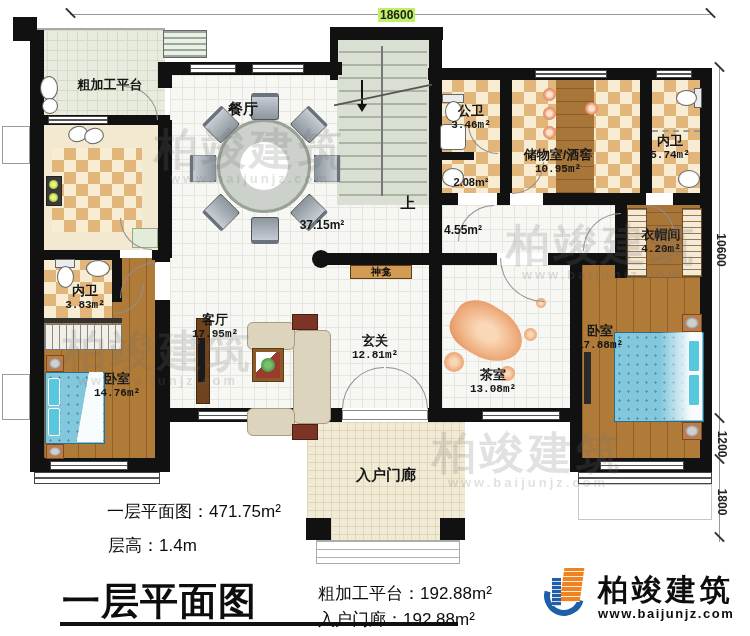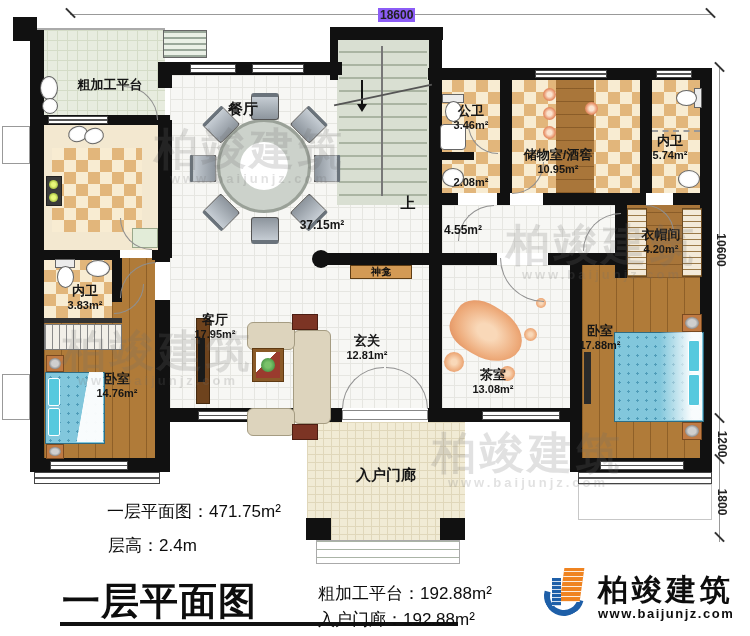--- a/index.html
+++ b/index.html
@@ -10,21 +10,21 @@
   .tile{background:#f7f7f4;background-image:linear-gradient(#e6e6e1 1px,transparent 1px),linear-gradient(90deg,#e6e6e1 1px,transparent 1px);background-size:12px 12px;}
   .checker{background:repeating-conic-gradient(#e2b67b 0% 25%,#f8ecd2 0% 50%);background-size:24px 24px;}
   .marble{background:#f3e8d0;}
   .woodv{background:#b07b39;background-image:repeating-linear-gradient(90deg,rgba(80,45,8,.35) 0 1px,transparent 1px 17px);}
   .woodh{background:#a9763a;background-image:repeating-linear-gradient(0deg,rgba(80,45,8,.35) 0 1px,transparent 1px 13px);}
   .plat{background:#e7ecdf;background-image:linear-gradient(#d4dcc7 1px,transparent 1px),linear-gradient(90deg,#d4dcc7 1px,transparent 1px);background-size:10px 10px;}
   .porchf{background:#f1ebd5;background-image:linear-gradient(#e0d7ba 1px,transparent 1px),linear-gradient(90deg,#e0d7ba 1px,transparent 1px);background-size:8px 8px;}
   .stairf{background:#d9dfd2;}
   .winh{position:absolute;background:linear-gradient(to bottom,#fff 38%,#555 38%,#555 62%,#fff 62%);border:1px solid #444;box-sizing:border-box;}
   .label{position:absolute;text-align:center;font-weight:700;color:#161616;line-height:1.15;font-size:13px;z-index:7;}
-  .label .a{font-size:11px;display:block;}
+  .label .a{font-size:11px;display:block;font-family:Liberation Mono, monospace;}
   .arc{position:absolute;border:1px solid #8f8f8f;box-sizing:border-box;z-index:4;background:transparent;}
   .arc-tl{border-right:0;border-bottom:0;border-top-left-radius:100%;}
   .arc-tr{border-left:0;border-bottom:0;border-top-right-radius:100%;}
   .arc-bl{border-right:0;border-top:0;border-bottom-left-radius:100%;}
   .arc-br{border-left:0;border-top:0;border-bottom-right-radius:100%;}
   .chair{position:absolute;width:26px;height:22px;background:linear-gradient(#c5ccd3,#8d959d);border:1px solid #555;border-radius:3px;border-top:4px solid #6a737b;z-index:3;}
   .wc{position:absolute;background:#fff;border:1px solid #666;border-radius:50%;z-index:3;}
   .tank{position:absolute;background:#ececec;border:1px solid #666;z-index:3;}
   .snk{position:absolute;background:radial-gradient(#fff 55%,#d8d8d8);border:1px solid #666;border-radius:50%;z-index:3;}
   .ns{position:absolute;background:#c07a43;border:1px solid #7a4a20;z-index:3;}
@@ -32,21 +32,21 @@
   .pil{position:absolute;background:#57c9de;border:1px solid #fff;border-radius:2px;z-index:4;}
   .bedb{position:absolute;background-color:#82c7dc;background-image:radial-gradient(#4f9cb8 1.2px,transparent 1.4px);background-size:9px 9px;border:1px solid #2e6d85;z-index:3;}
   .closet{position:absolute;background:#f3ead9;background-image:repeating-linear-gradient(0deg,#9b7a48 0 1px,transparent 1px 6px);border:1px solid #6b4a22;z-index:3;}
   .hatch{position:absolute;background:repeating-linear-gradient(0deg,#9aa89a 0 2px,#eaf0e6 2px 6px);border:1px solid #666;}
   .wine{position:absolute;border-radius:50%;background:radial-gradient(#fbe3cf 25%,#e8926a 60%,#c96e44);z-index:3;}
   .blob{position:absolute;background:radial-gradient(#f9d8b8 20%,#eda978 65%,#d97f4f);z-index:3;}
   .sofa{position:absolute;background:#ddd4bd;border:1px solid #a59c82;border-radius:6px;z-index:3;}
   .redtbl{position:absolute;background:#7c3424;border:1px solid #4c1d12;z-index:3;}
   .tick{position:absolute;width:13px;height:2px;background:#333;transform:rotate(45deg);z-index:8;}
   .dline{position:absolute;background:#999;z-index:1;}
-  .dimt{position:absolute;font-weight:700;font-size:12px;color:#222;background:#8b5cf6;padding:0 2px;z-index:8;}
+  .dimt{position:absolute;font-weight:700;font-size:12px;color:#222;background:#bef264;padding:0 2px;z-index:8;}
   .wm{position:absolute;z-index:9;opacity:.20;color:#6f6f6f;font-weight:700;pointer-events:none;text-align:center;line-height:1.05;}
   .wm .big{font-size:44px;letter-spacing:4px;display:block;}
   .wm .small{font-size:13px;letter-spacing:3px;display:block;}
   .ftxt{position:absolute;color:#0d0d0d;font-size:17px;z-index:7;}
 </style>
 </head>
 <body>
 
 <div id="plan">
 
@@ -222,21 +222,21 @@
   <div class="blob" style="left:500px;top:366px;width:15px;height:15px;border-radius:50%;"></div>
   <div class="blob" style="left:524px;top:328px;width:13px;height:13px;border-radius:50%;"></div>
   <div class="blob" style="left:536px;top:298px;width:10px;height:10px;border-radius:50%;"></div>
 
   <div class="label" style="left:55px;top:78px;width:110px;"><span>粗加工平台</span></div>
   <div class="label" style="left:30px;top:284px;width:110px;"><span>内卫</span><span class="a">3.83m²</span></div>
   <div class="label" style="left:62px;top:372px;width:110px;"><span>卧室</span><span class="a">14.76m²</span></div>
   <div class="label" style="left:188px;top:100px;width:110px;font-size:15px;"><span>餐厅</span></div>
   <div class="label" style="left:282px;top:219px;width:80px;font-size:12px;"><span>37.15m²</span></div>
   <div class="label" style="left:160px;top:313px;width:110px;"><span>客厅</span><span class="a">17.95m²</span></div>
-  <div class="label" style="left:312px;top:334px;width:110px;"><span>玄关</span><span class="a">12.81m²</span></div>
+  <div class="label" style="left:320px;top:334px;width:110px;"><span>玄关</span><span class="a">12.81m²</span></div>
   <div class="label" style="left:428px;top:224px;width:70px;font-size:12px;"><span>4.55m²</span></div>
   <div class="label" style="left:428px;top:104px;width:86px;"><span>公卫</span><span class="a">3.46m²</span></div>
   <div class="label" style="left:436px;top:176px;width:70px;font-size:11px;"><span>2.08m²</span></div>
   <div class="label" style="left:493px;top:148px;width:130px;"><span>储物室/酒窖</span><span class="a">10.95m²</span></div>
   <div class="label" style="left:615px;top:134px;width:110px;"><span>内卫</span><span class="a">5.74m²</span></div>
   <div class="label" style="left:606px;top:228px;width:110px;"><span>衣帽间</span><span class="a">4.20m²</span></div>
   <div class="label" style="left:545px;top:324px;width:110px;"><span>卧室</span><span class="a">17.88m²</span></div>
   <div class="label" style="left:438px;top:368px;width:110px;"><span>茶室</span><span class="a">13.08m²</span></div>
   <div class="label" style="left:326px;top:466px;width:120px;font-size:15px;"><span>入户门廊</span></div>
 
@@ -264,21 +264,21 @@
   <div class="wm" style="left:48px;top:328px;width:220px;">
     <span class="big">柏竣建筑</span>
       <span class="small">www.baijunjz.com</span>
   </div>
   <div class="wm" style="left:418px;top:430px;width:220px;">
     <span class="big">柏竣建筑</span>
       <span class="small">www.baijunjz.com</span>
   </div>
 
   <div class="ftxt" style="left:107px;top:500px;"><span>一层平面图：471.75m²</span></div>
-  <div class="ftxt" style="left:108px;top:534px;"><span>层高：2.4m</span></div>
+  <div class="ftxt" style="left:108px;top:534px;"><span>层高：1.4m</span></div>
   <div class="ftxt" style="left:62px;top:576px;font-size:38px;font-weight:700;letter-spacing:1px;"><span>一层平面图</span></div>
   <div class="r" style="left:60px;top:622px;width:398px;height:4px;background:#111;z-index:7;"></div>
   <div class="ftxt" style="left:318px;top:582px;"><span>粗加工平台：192.88m²</span></div>
   <div class="ftxt" style="left:318px;top:608px;"><span>入户门廊：192.88m²</span></div>
 
   <div class="r" style="left:544px;top:566px;width:50px;height:58px;z-index:7;">
     <div style="position:absolute;left:0;top:10px;width:40px;height:40px;border:6px solid transparent;border-left-color:#1e5fa8;border-bottom-color:#1e5fa8;border-radius:50%;transform:rotate(-30deg);box-sizing:border-box;"></div>
     <div style="position:absolute;left:18px;top:2px;width:20px;height:34px;background:#ef8320;background-image:repeating-linear-gradient(0deg,rgba(255,255,255,.85) 0 1px,transparent 1px 5px);transform:skewX(-8deg);"></div>
     <div style="position:absolute;left:8px;top:12px;width:9px;height:28px;background:#1e5fa8;background-image:repeating-linear-gradient(0deg,rgba(255,255,255,.8) 0 1px,transparent 1px 4px);"></div>
   </div>

